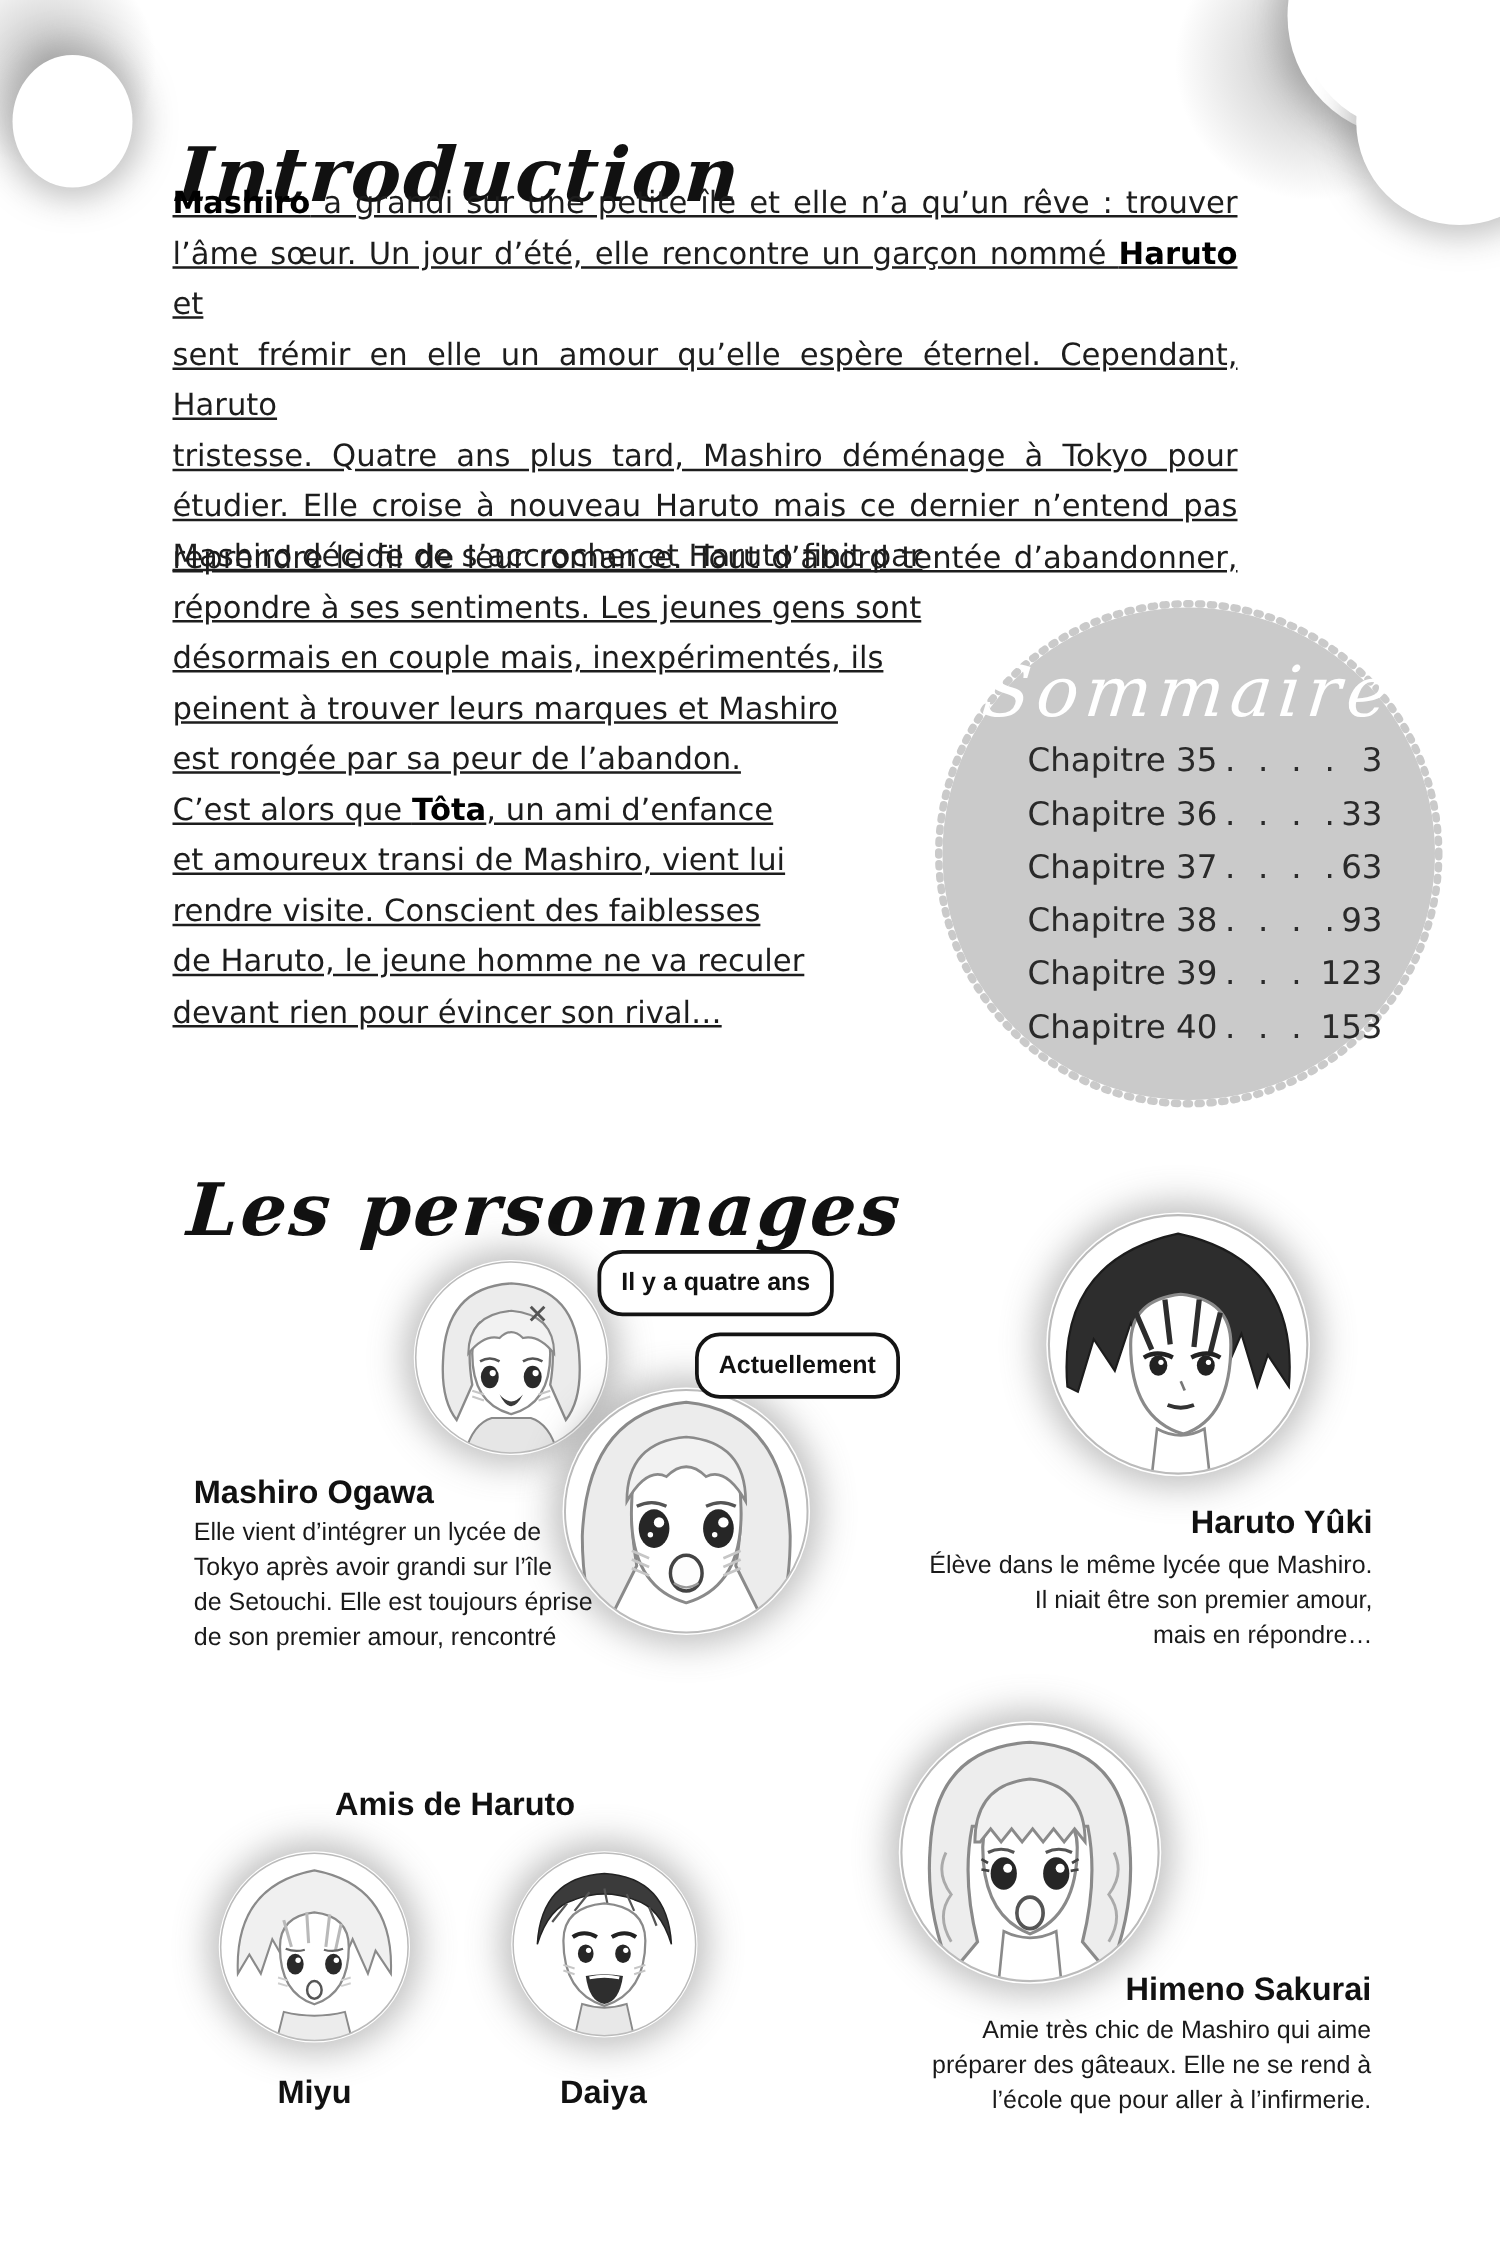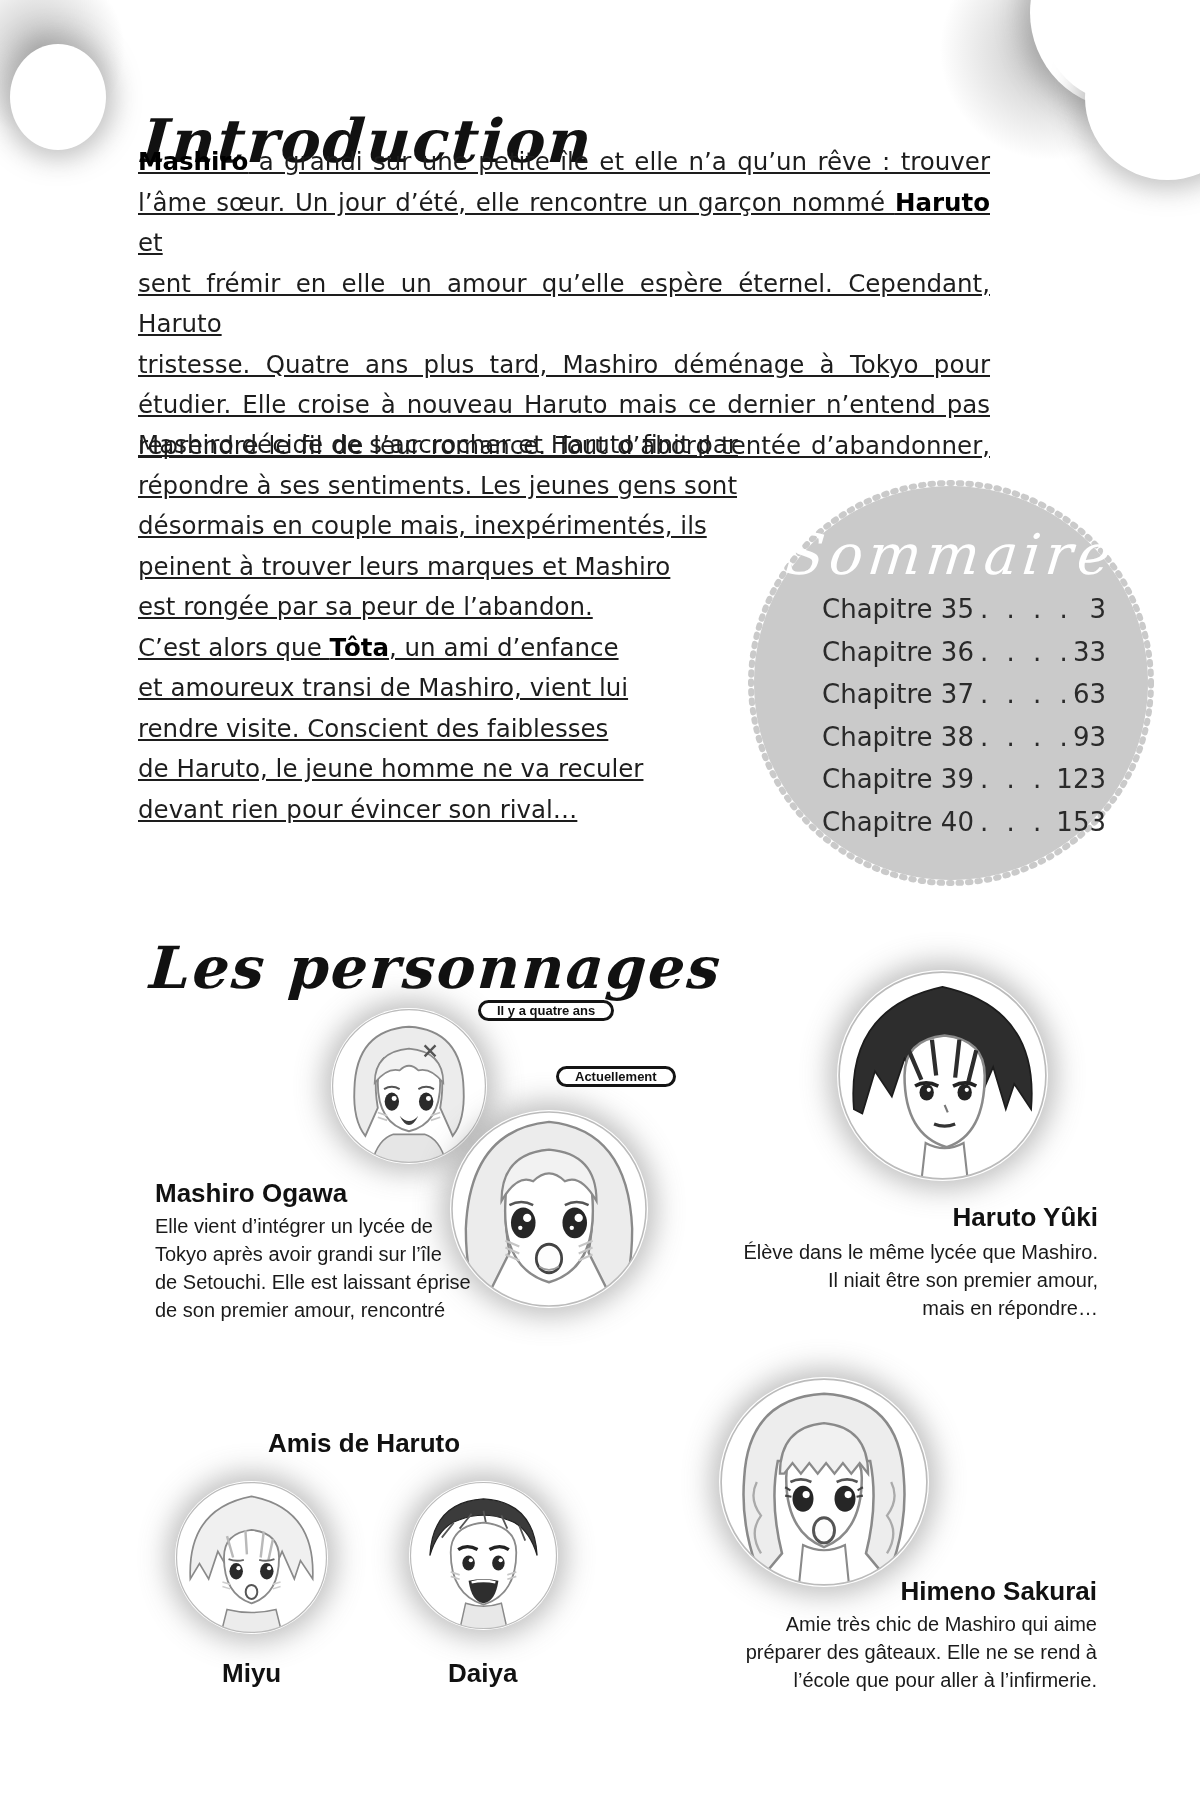--- a/index.html
+++ b/index.html
@@ -42,22 +42,22 @@
   .chapter-leader{flex:1;overflow:hidden;white-space:nowrap;margin:0 6px;
     color:#2a2a2a;}
   .chapter-leader::after{content:". . . . . . . . . . . . . . . . . .";letter-spacing:5px;}
   .chapter-page{text-align:right;white-space:nowrap;}
   
   .portrait{position:absolute;border-radius:50%;
     box-shadow:0 0 28px 8px rgba(110,110,110,.45);background:#fff;}
   .portrait svg{display:block;border-radius:50%;}
   .pill{
     position:absolute;background:#fff;border:3px solid #141414;border-radius:20px;
-    font-family:"Liberation Sans",sans-serif;font-weight:bold;font-size:13px;color:#111;
-    padding:0 16px;white-space:nowrap;z-index:5;
+    font-family:"Liberation Sans",sans-serif;font-weight:bold;font-size:20px;color:#111;
+    padding:12px 16px;white-space:nowrap;z-index:5;
   }
   #pill-past{left:478px;top:1000px;}
   #pill-present{left:556px;top:1066px;}
   .char-name{
     position:absolute;font-family:"Liberation Sans",sans-serif;font-weight:bold;
     font-size:26px;color:#111;white-space:nowrap;
   }
   .char-desc{
     position:absolute;font-family:"Liberation Sans",sans-serif;font-size:20px;
     line-height:28px;color:#1a1a1a;
@@ -318,21 +318,21 @@
         <path d="M42 68 Q50 66.3 58 68" stroke="#fff" stroke-width="1.6" fill="none"></path>
       </g>
       <circle cx="50" cy="50" r="49" fill="none" stroke="#bbb" stroke-width="0.8"></circle>
     </svg>
   </div>
 
   <div class="char-name" id="mashiro-name">Mashiro Ogawa</div>
   <div class="char-desc" id="mashiro-desc">
       <div class="tline">Elle vient d’intégrer un lycée de</div>
       <div class="tline">Tokyo après avoir grandi sur l’île</div>
-      <div class="tline">de Setouchi. Elle est laissant éprise</div>
+      <div class="tline">de Setouchi. Elle est toujours éprise</div>
       <div class="tline">de son premier amour, rencontré</div>
     </div>
 
   <div class="char-name align-right" id="haruto-name">Haruto Yûki</div>
   <div class="char-desc align-right" id="haruto-desc">
       <div class="tline">Élève dans le même lycée que Mashiro.</div>
       <div class="tline">Il niait être son premier amour,</div>
       <div class="tline">mais en répondre…</div>
     </div>
 

